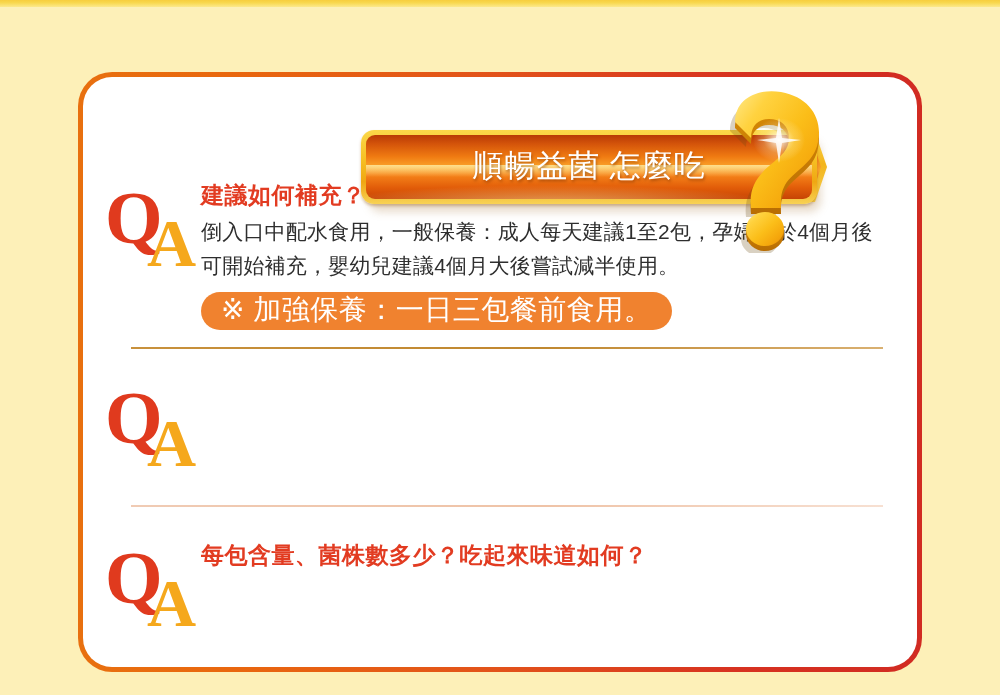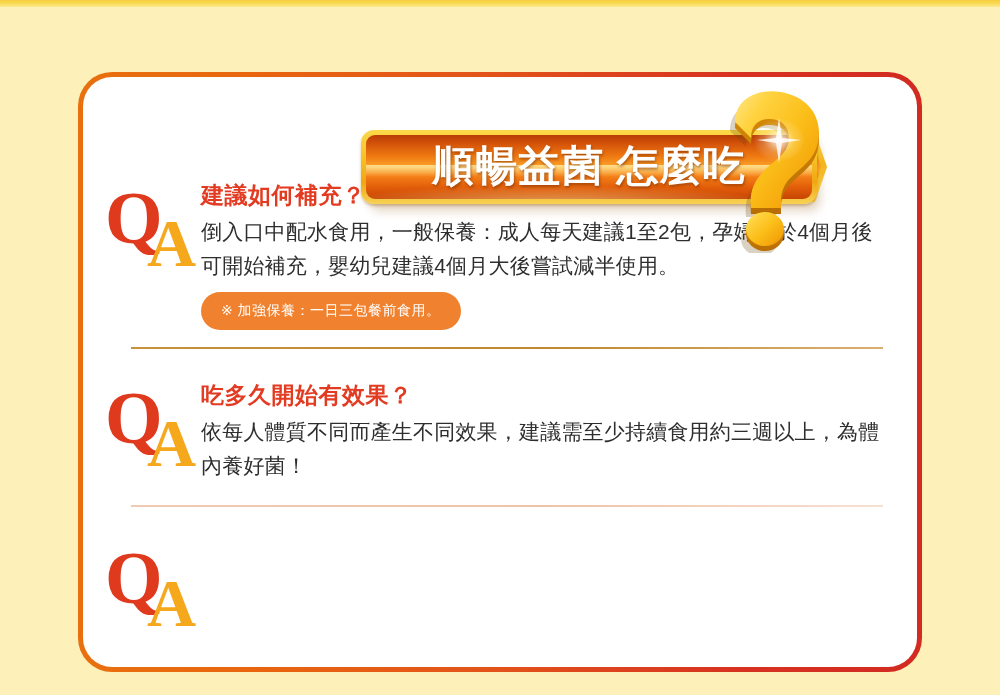--- a/index.html
+++ b/index.html
@@ -107,22 +107,22 @@
     height: 26%;
     background: radial-gradient(ellipse at 42% 140%, rgba(255,230,150,0.65) 0%, rgba(255,200,90,0.0) 62%);
   }
   .banner-title {
     position: absolute;
     inset: 0;
     display: flex;
     align-items: center;
     justify-content: center;
     color: #FFFFFF;
-    font-size: 42px;
-    font-weight: bold;
+    font-size: 31px;
+    font-weight: normal;
     letter-spacing: 1px;
     text-shadow: 1px 2px 3px rgba(120,45,0,0.55);
     padding-bottom: 2px;
     box-sizing: border-box;
     white-space: nowrap;
   }
   
   .banner-tail {
     position: absolute;
     left: 392px;
@@ -193,21 +193,21 @@
     line-height: 34px;
     letter-spacing: 0.2px;
     margin: 0;
     max-width: 690px;
   }
   .qa-note {
     display: inline-block;
     margin-top: 9px;
     background: #F0822F;
     color: #FFFFFF;
-    font-size: 14px;
+    font-size: 28px;
     line-height: 20px;
     font-weight: normal;
     padding: 8px 20px 10px 20px;
     border-radius: 19px;
     letter-spacing: 0.5px;
     white-space: nowrap;
   }
 
   .divider {
     position: absolute;
@@ -306,31 +306,28 @@
       </div>
     </div>
 
     <div class="divider divider-1"></div>
 
     <div class="qa-row qa-row-2">
       <div class="qa-badge">
         <span class="ltr-q">Q</span>
         <span class="ltr-a">A</span>
       </div>
-      <div class="qa-body">
-        <p class="qa-question">吃多久開始有效果？</p>
-        <p class="qa-answer">依每人體質不同而產生不同效果，建議需至少持續食用約三週以上，為體內養好菌！</p>
-      </div>
     </div>
 
     <div class="divider divider-2"></div>
 
     <div class="qa-row qa-row-3">
       <div class="qa-badge">
         <span class="ltr-q">Q</span>
         <span class="ltr-a">A</span>
       </div>
       <div class="qa-body">
+        <p class="qa-question">每包含量、菌株數多少？吃起來味道如何？</p>
       </div>
     </div>
 
   </div>
 </div>
 
 </body></html>

